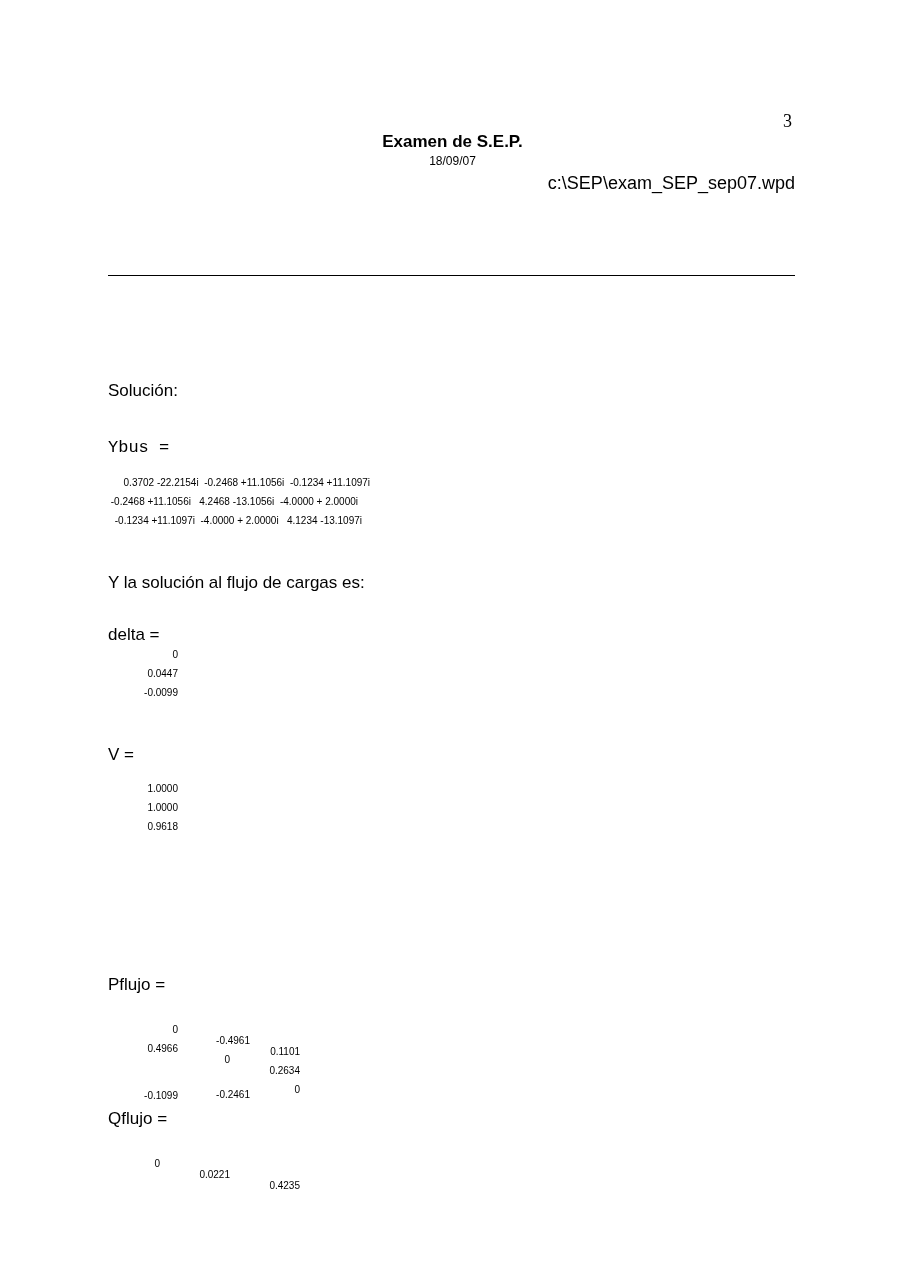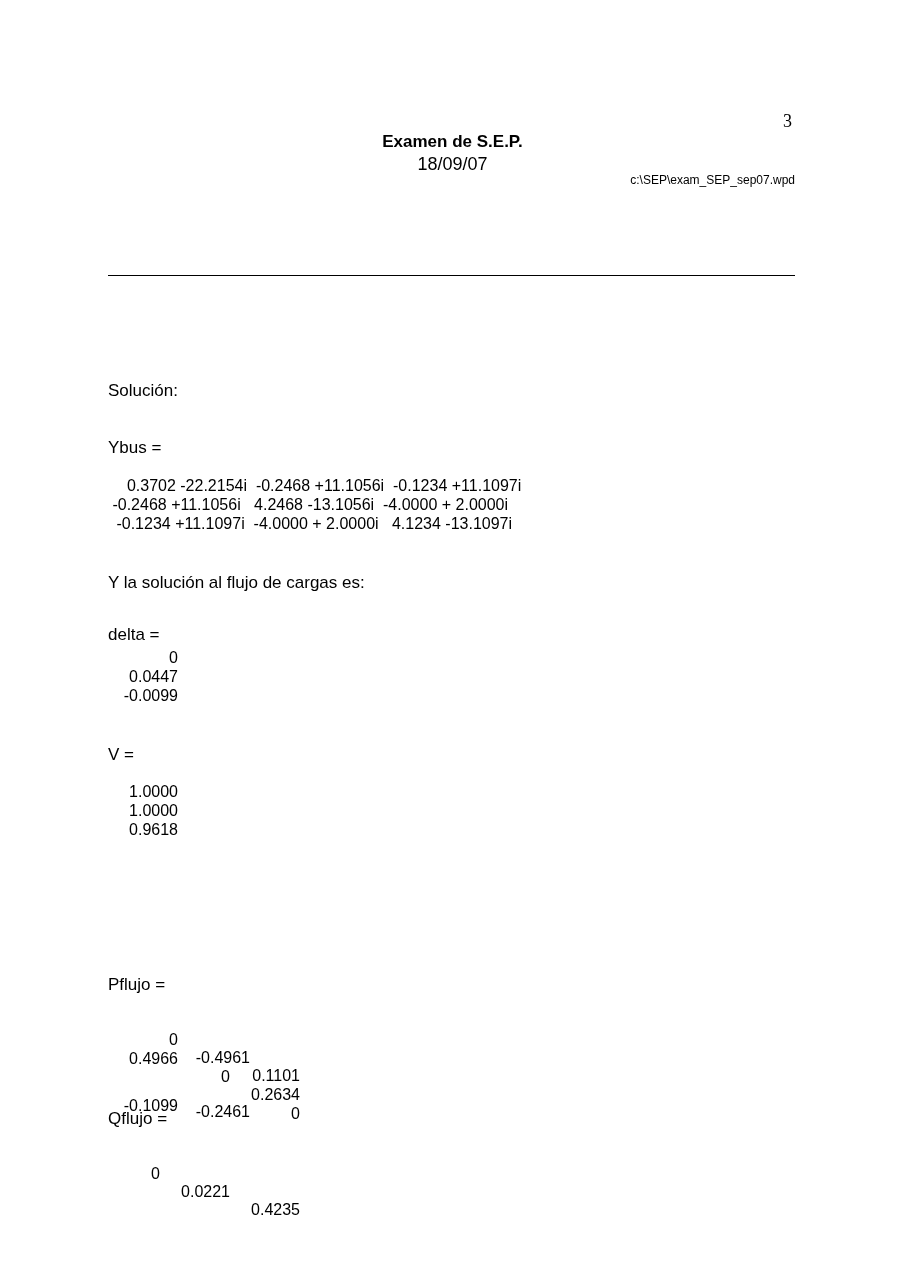--- a/index.html
+++ b/index.html
@@ -1,38 +1,38 @@
 <!DOCTYPE html>
 <html><head>
 <meta charset="utf-8">
 <style>
   html, body { margin:0; padding:0; background:#ffffff; }
   body { width:905px; height:1280px; position:relative; overflow:hidden; color:#000; font-family:"Liberation Sans", sans-serif; }
   .abs { position:absolute; white-space:pre; }
   .page-num { top:111px; left:783px; font-family:"Liberation Serif", serif; font-size:18px; }
   .title { top:132px; left:0; width:905px; text-align:center; font-weight:bold; font-size:17px; }
-  .date { top:154px; left:0; width:905px; text-align:center; font-size:18px; }
-  .path { top:173px; right:110px; font-size:12px; }
+  .date { top:154px; left:0; width:905px; text-align:center; font-size:12px; }
+  .path { top:173px; right:110px; font-size:18px; }
   .rule { position:absolute; top:275px; left:108px; width:687px; height:0; border-top:1.5px solid #000; }
   .t { font-size:17px; left:108px; }
-  .row { position:absolute; font-size:16px; white-space:pre; }
+  .row { position:absolute; font-size:10px; white-space:pre; }
   .cell { position:absolute; text-align:right; }
 </style>
 </head>
 <body>
 
 <div>
   <div class="abs page-num">3</div>
   <div class="abs title">Examen de S.E.P.</div>
   <div class="abs date">18/09/07</div>
   <div class="abs path">c:\SEP\exam_SEP_sep07.wpd</div>
   <div class="rule"></div>
 
   <div class="abs t" style="top:381px;">Solución:</div>
-  <div class="abs t" style="top:438px;">Ybus =</div>
+  <div class="abs t" style="top:438px;font-family:Liberation Mono, monospace;">Ybus =</div>
 
   <div>
     <div class="row" style="top:477px; left:118px;">  0.3702 -22.2154i  -0.2468 +11.1056i  -0.1234 +11.1097i</div>
     <div class="row" style="top:496px; left:108px;"> -0.2468 +11.1056i   4.2468 -13.1056i  -4.0000 + 2.0000i</div>
     <div class="row" style="top:515px; left:112px;"> -0.1234 +11.1097i  -4.0000 + 2.0000i   4.1234 -13.1097i</div>
   </div>
 
   <div class="abs t" style="top:573px;">Y la solución al flujo de cargas es:</div>
   <div class="abs t" style="top:625px;">delta =</div>
 

